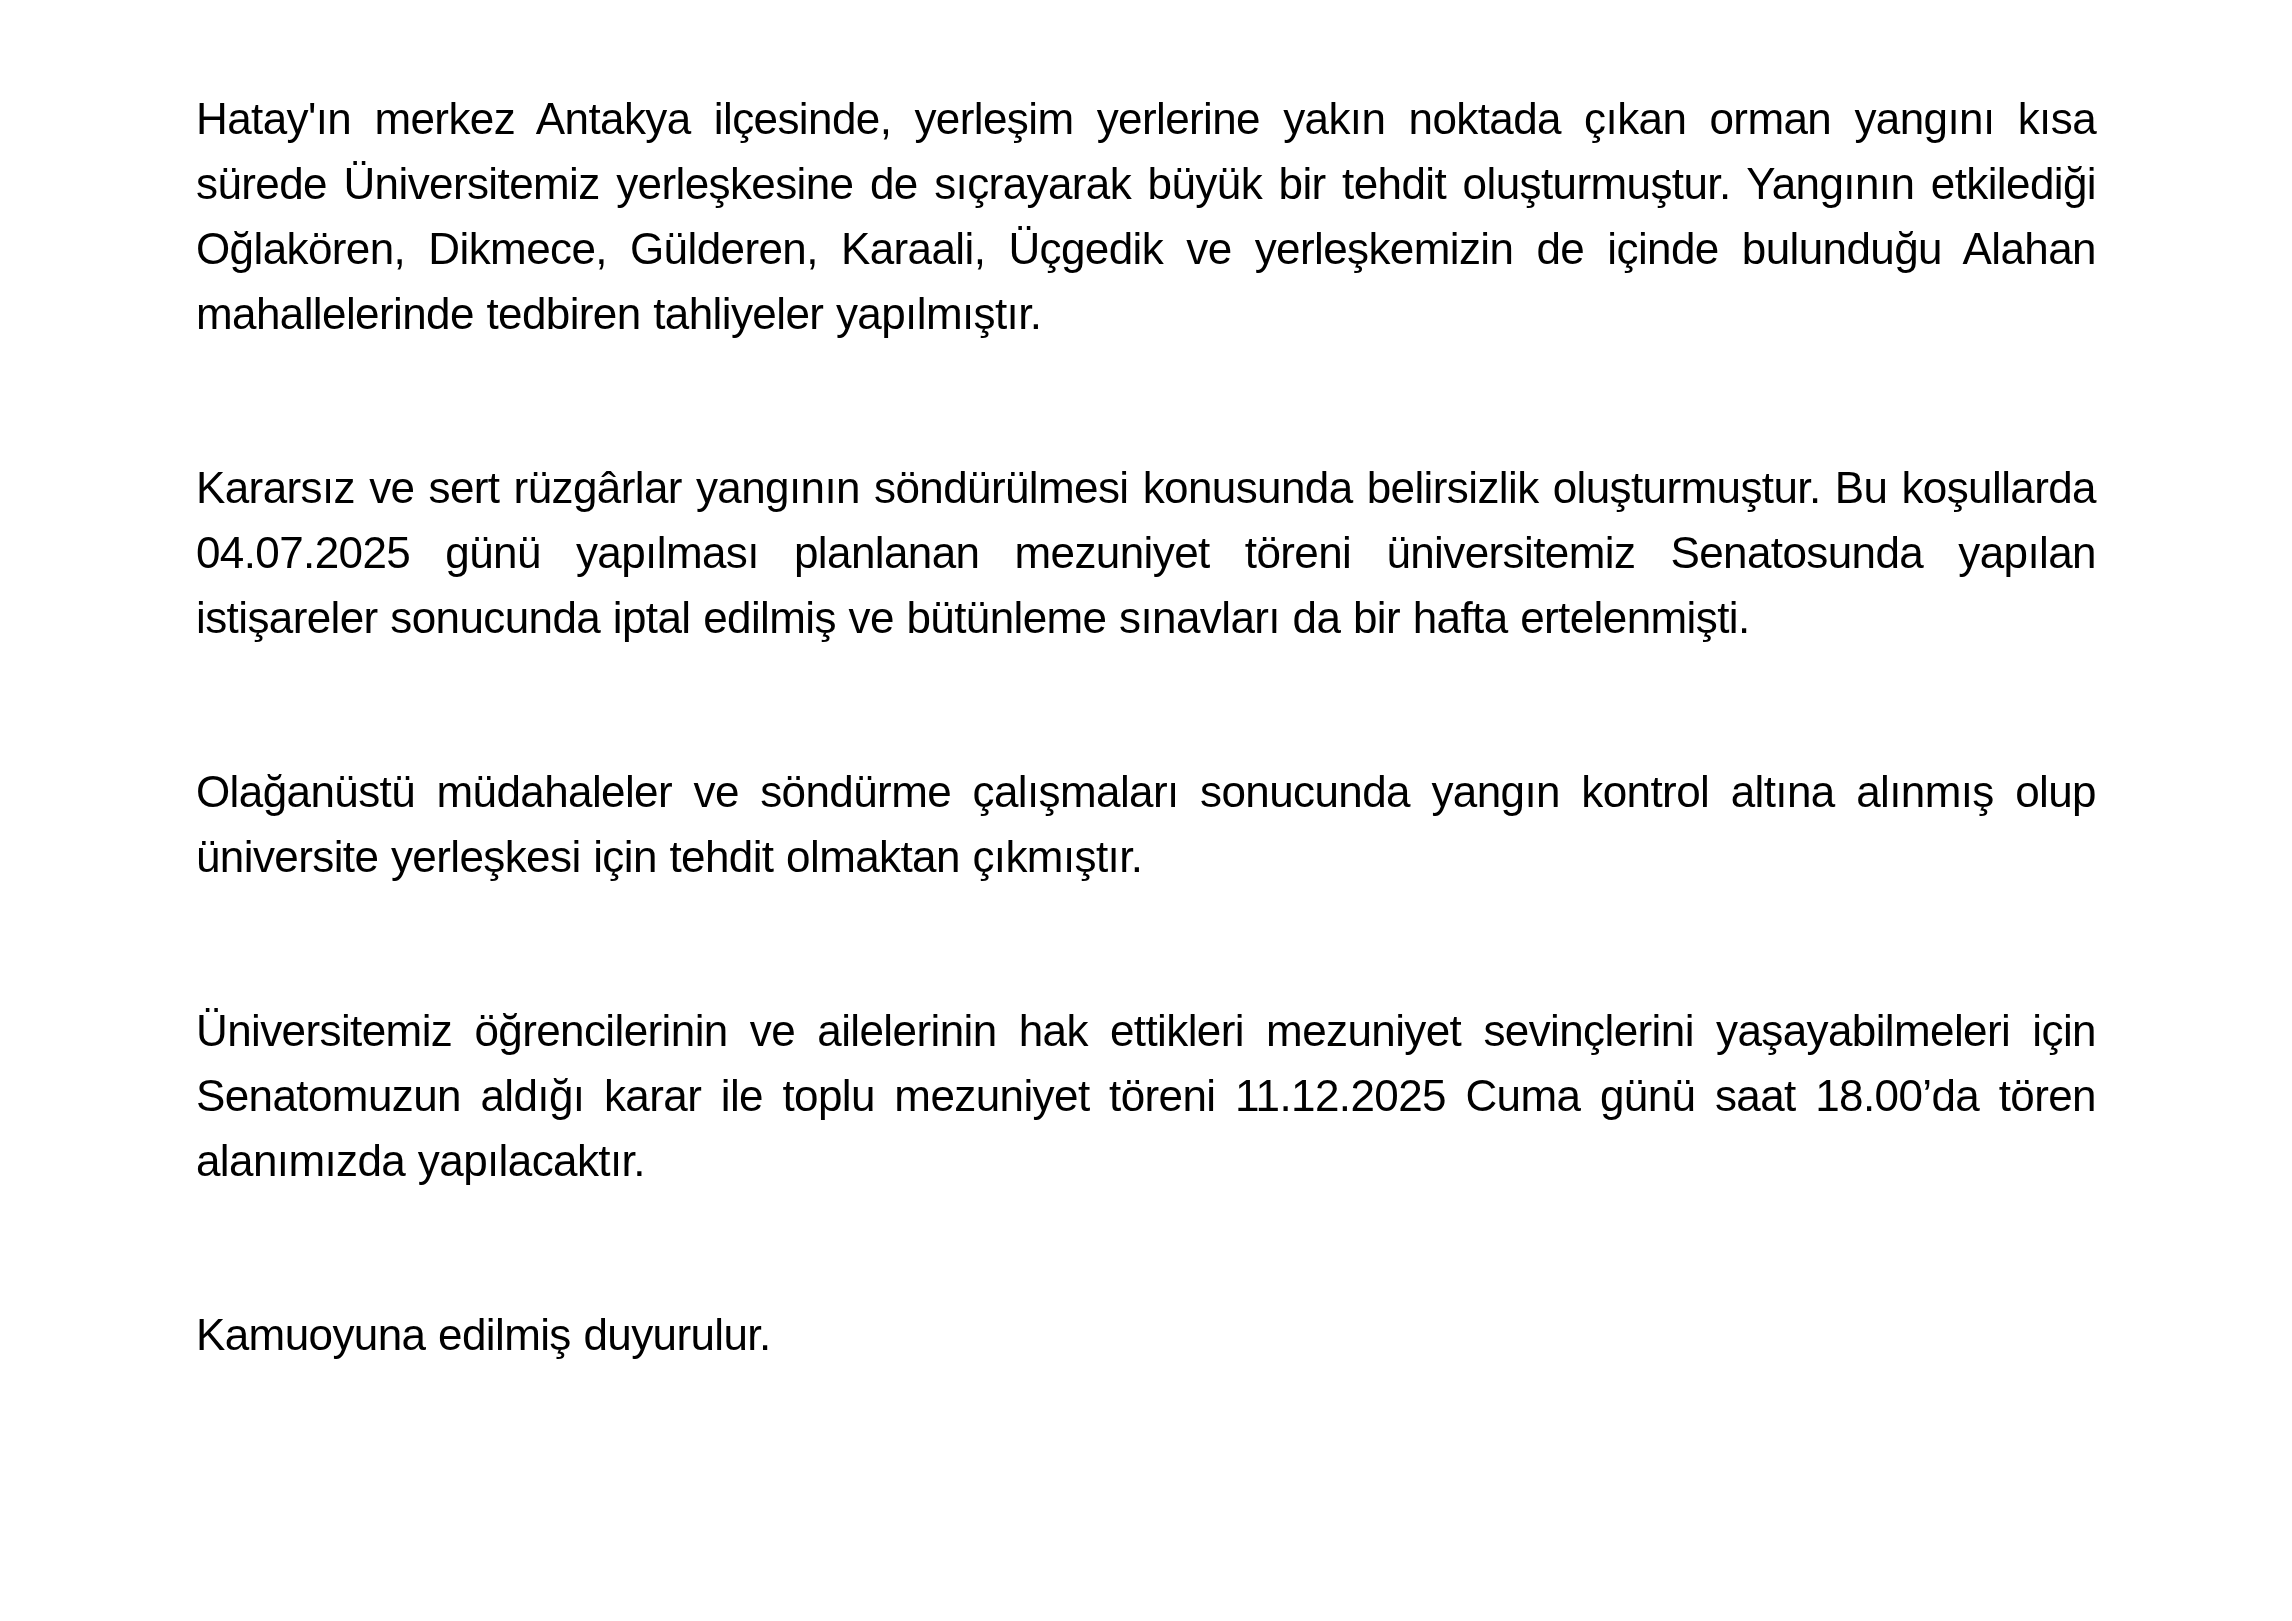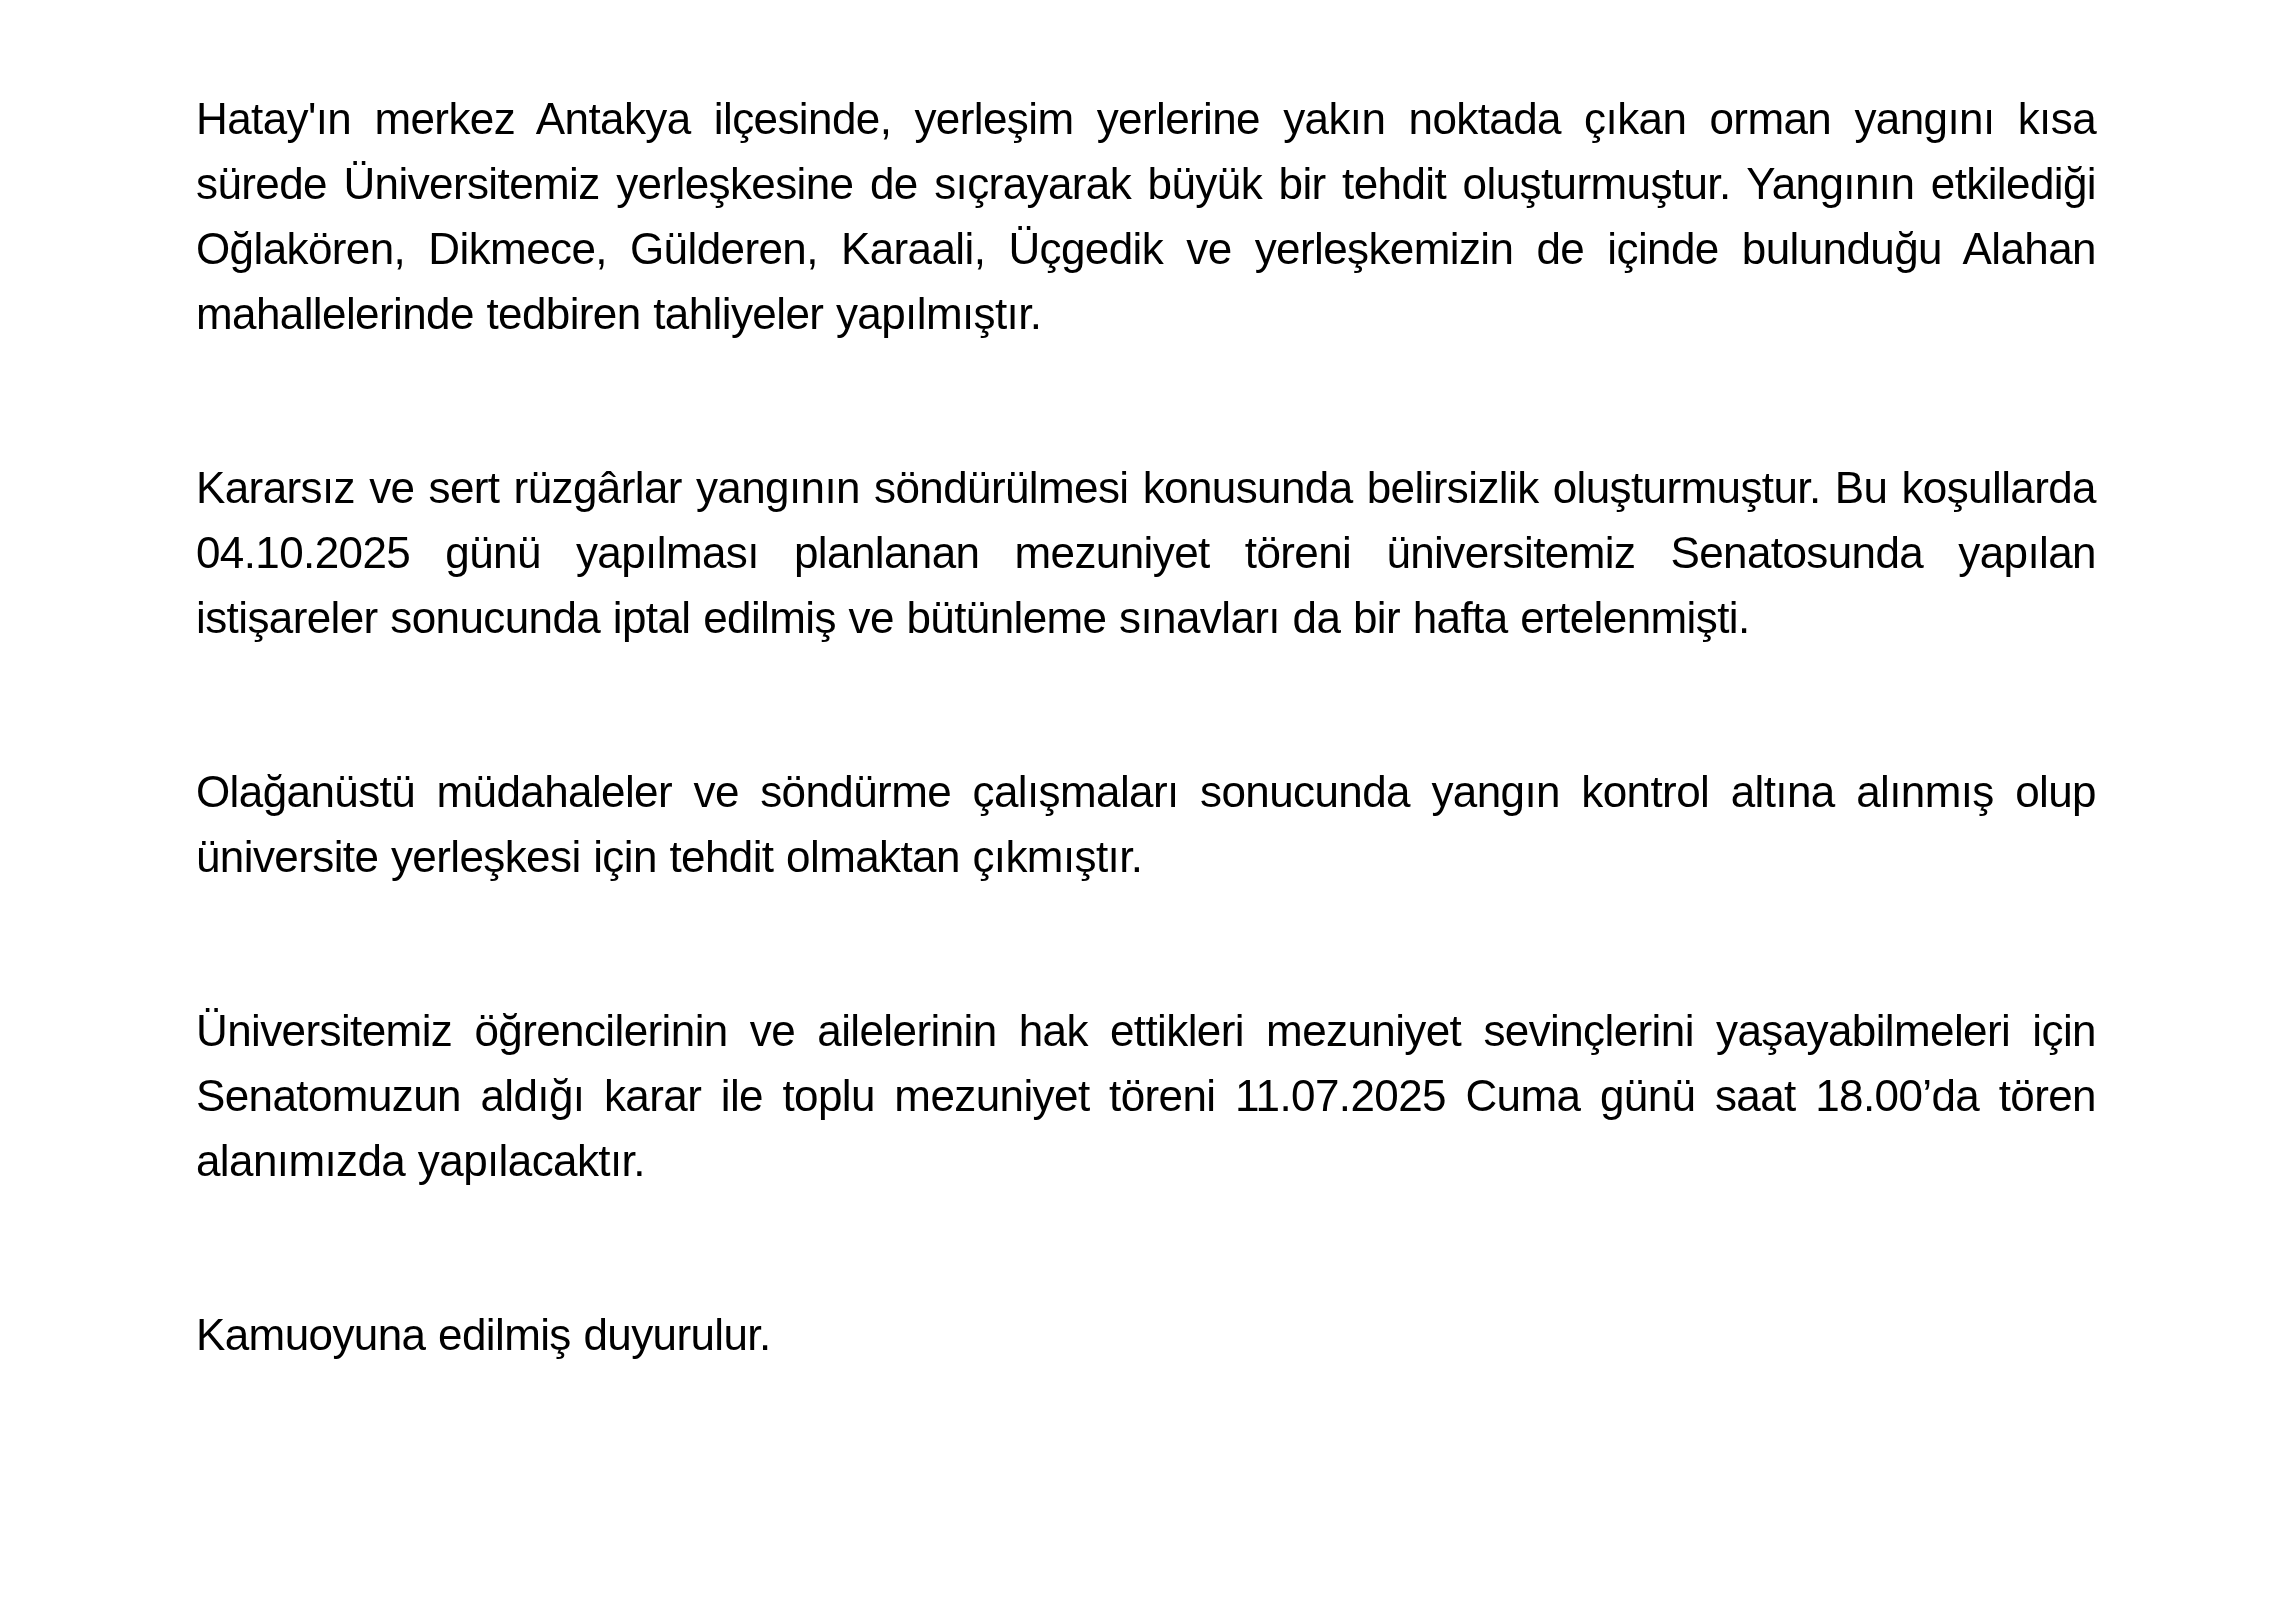--- a/index.html
+++ b/index.html
@@ -33,18 +33,18 @@
   .page p:last-child {
     margin-bottom: 0;
     text-align: left;
   }
 </style>
 </head>
 <body>
 
 <div class="page">
   <p>Hatay'ın merkez Antakya ilçesinde, yerleşim yerlerine yakın noktada çıkan orman yangını kısa sürede Üniversitemiz yerleşkesine de sıçrayarak büyük bir tehdit oluşturmuştur. Yangının etkilediği Oğlakören, Dikmece, Gülderen, Karaali, Üçgedik ve yerleşkemizin de içinde bulunduğu Alahan mahallelerinde tedbiren tahliyeler yapılmıştır.</p>
-  <p>Kararsız ve sert rüzgârlar yangının söndürülmesi konusunda belirsizlik oluşturmuştur. Bu koşullarda 04.10.2025 günü yapılması planlanan mezuniyet töreni üniversitemiz Senatosunda yapılan istişareler sonucunda iptal edilmiş ve bütünleme sınavları da bir hafta ertelenmişti.</p>
+  <p>Kararsız ve sert rüzgârlar yangının söndürülmesi konusunda belirsizlik oluşturmuştur. Bu koşullarda 04.07.2025 günü yapılması planlanan mezuniyet töreni üniversitemiz Senatosunda yapılan istişareler sonucunda iptal edilmiş ve bütünleme sınavları da bir hafta ertelenmişti.</p>
   <p>Olağanüstü müdahaleler ve söndürme çalışmaları sonucunda yangın kontrol altına alınmış olup üniversite yerleşkesi için tehdit olmaktan çıkmıştır.</p>
-  <p>Üniversitemiz öğrencilerinin ve ailelerinin hak ettikleri mezuniyet sevinçlerini yaşayabilmeleri için Senatomuzun aldığı karar ile toplu mezuniyet töreni 11.07.2025 Cuma günü saat 18.00’da tören alanımızda yapılacaktır.</p>
+  <p>Üniversitemiz öğrencilerinin ve ailelerinin hak ettikleri mezuniyet sevinçlerini yaşayabilmeleri için Senatomuzun aldığı karar ile toplu mezuniyet töreni 11.12.2025 Cuma günü saat 18.00’da tören alanımızda yapılacaktır.</p>
   <p>Kamuoyuna edilmiş duyurulur.</p>
 </div>
 
 
 </body></html>

